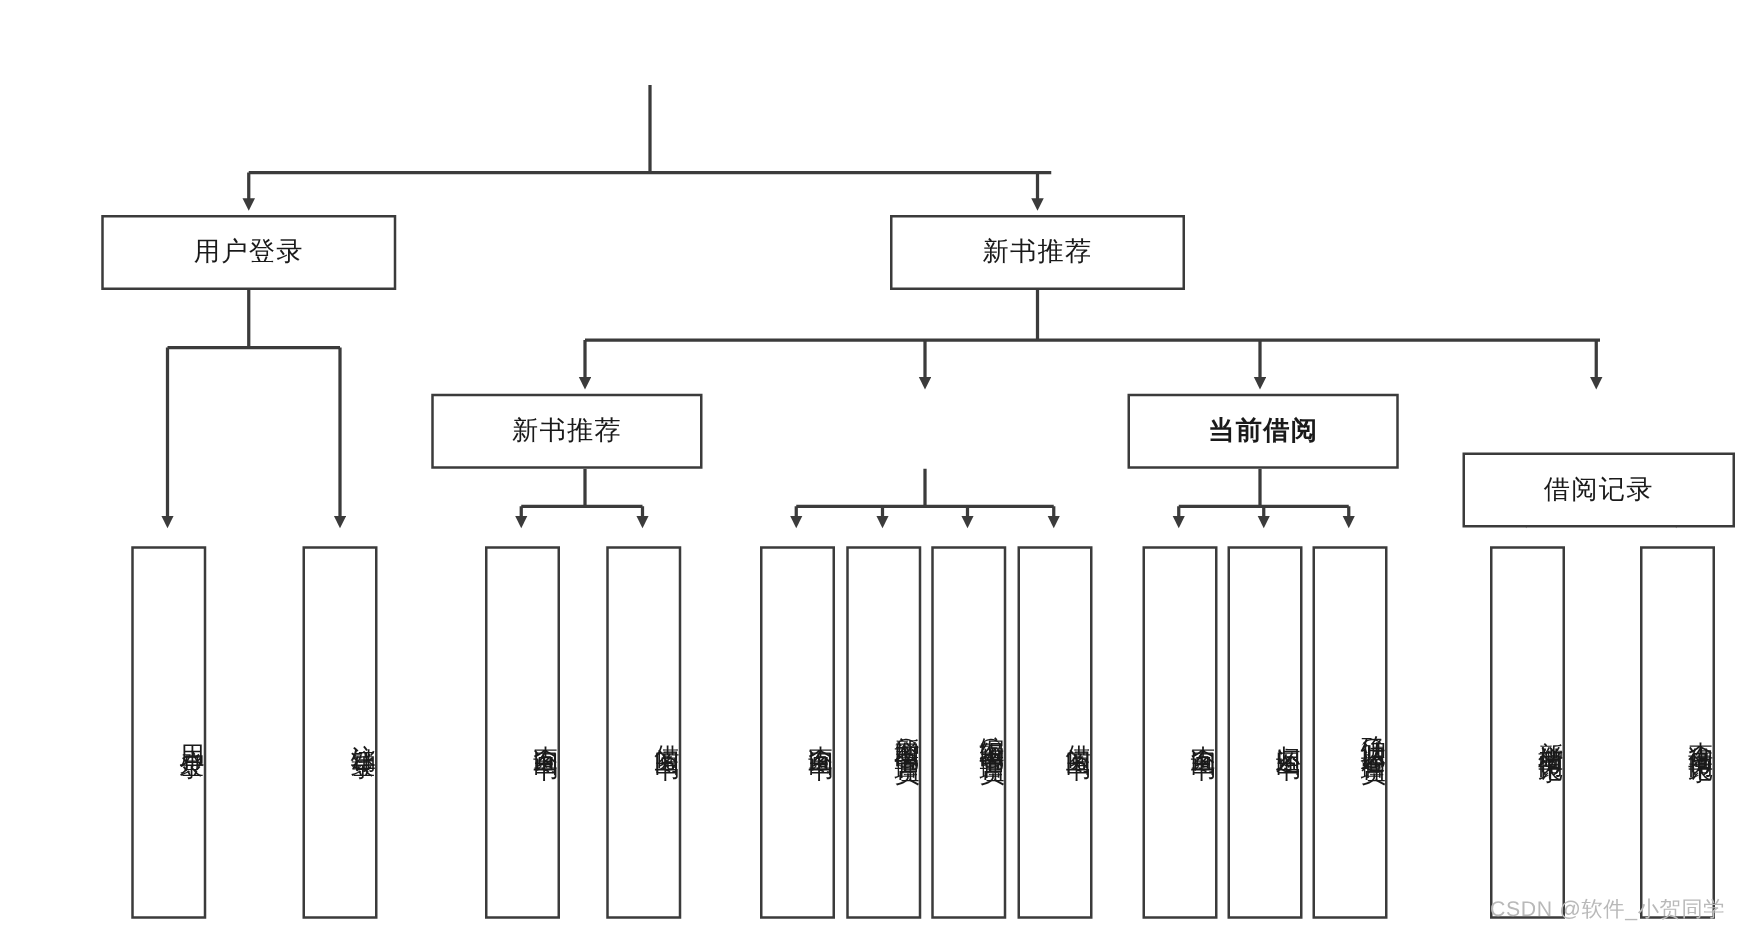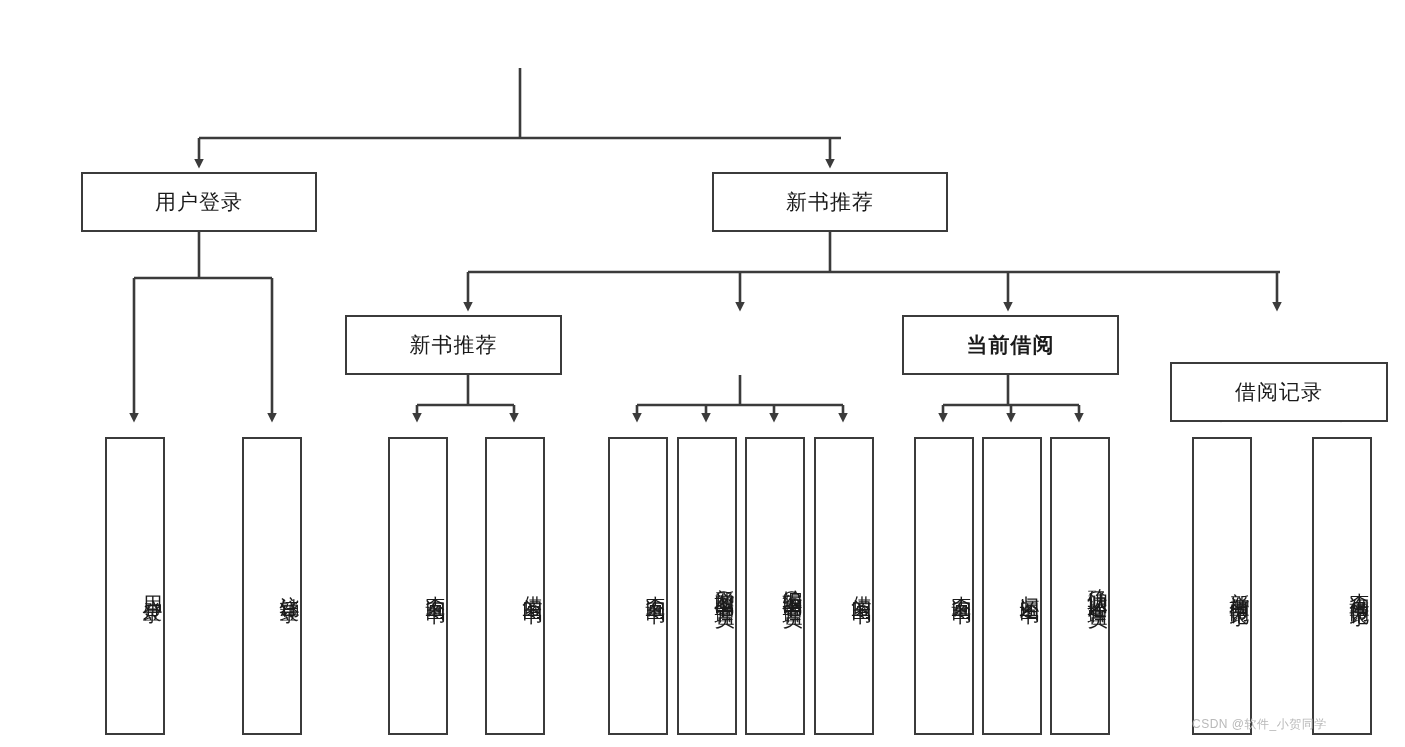--- a/index.html
+++ b/index.html
@@ -55,21 +55,21 @@
     padding-top: 6px;
     padding-bottom: 6px;
   }
   .node.v .vtext {
     writing-mode: vertical-rl;
     text-orientation: upright;
     display: block;
   }
   .watermark {
     position: absolute;
-    font-size: 12px;
+    font-size: 17px;
     color: #b9b9b9;
     letter-spacing: 0.5px;
     white-space: nowrap;
   }
 </style>
 </head>
 <body>
 
 <div id="canvas">
 

